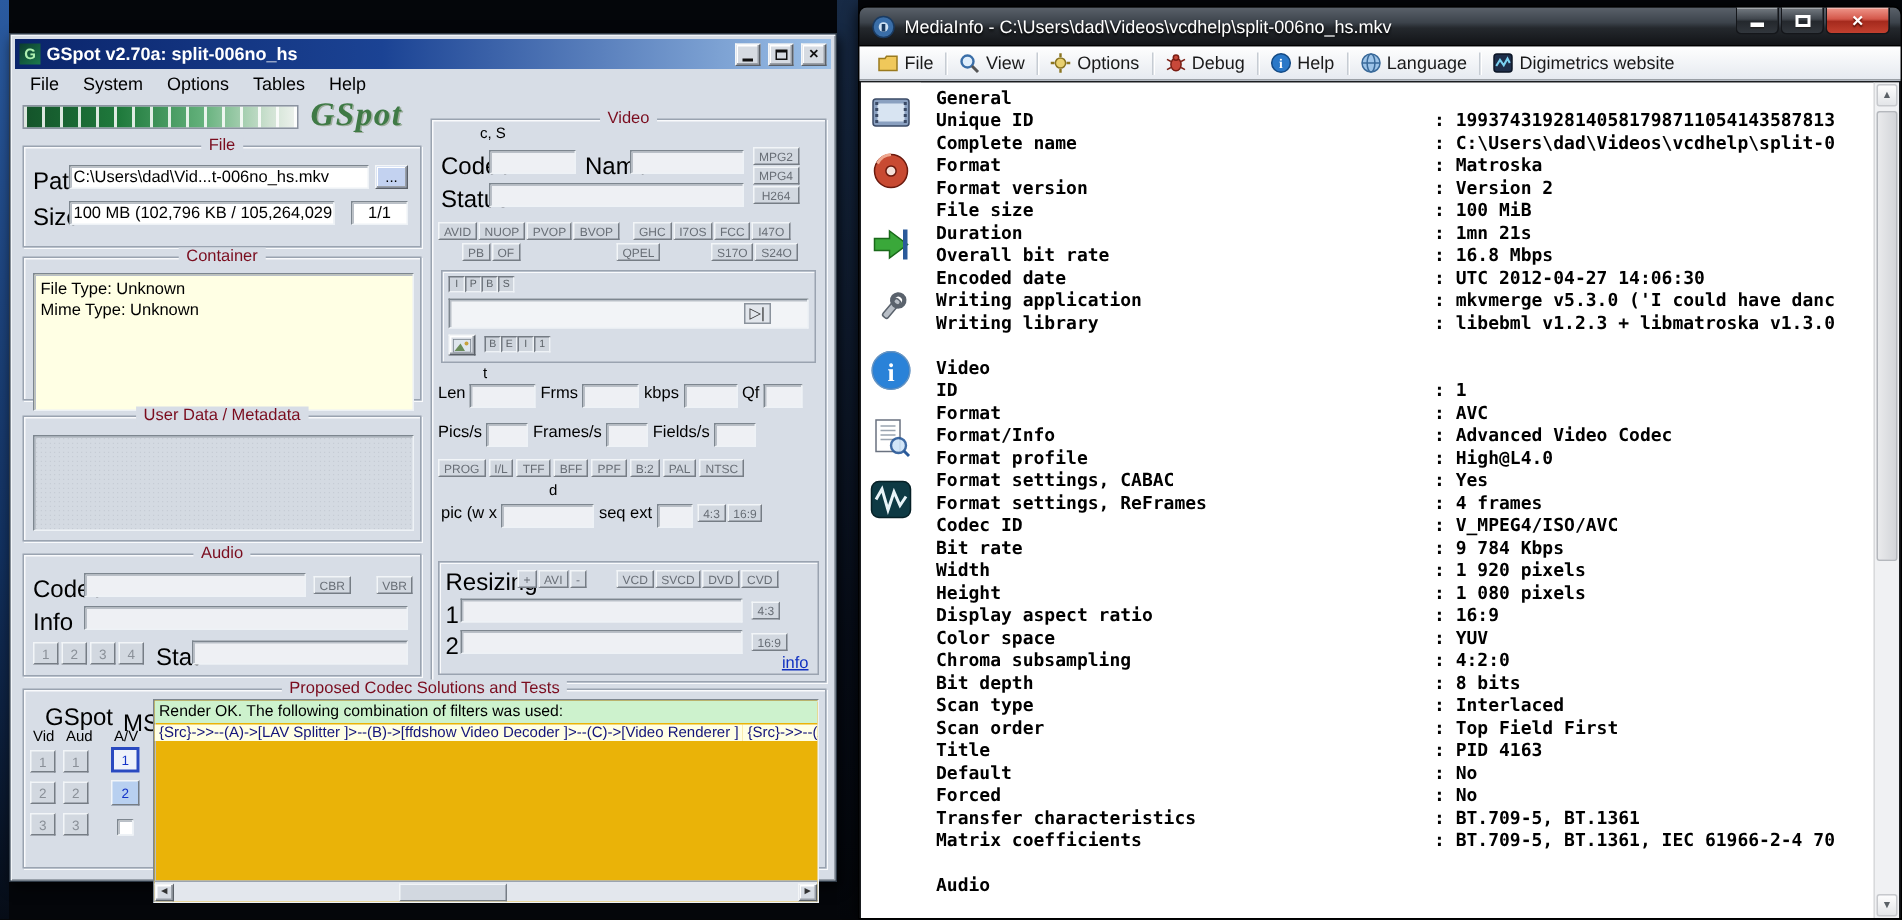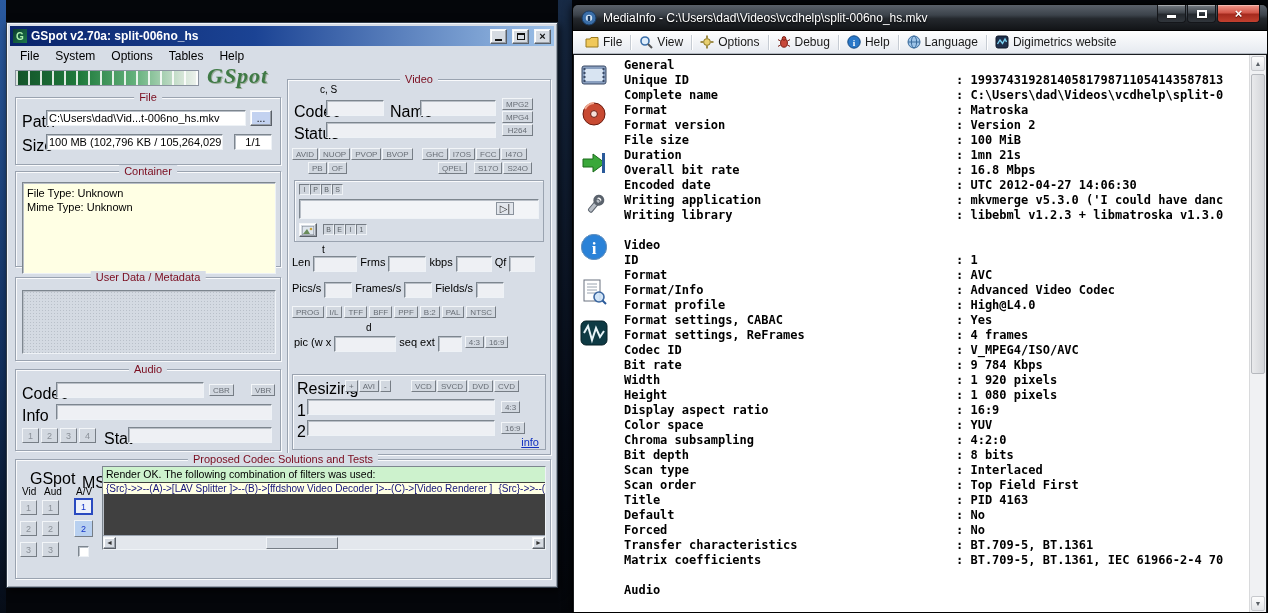--- a/index.html
+++ b/index.html
@@ -184,21 +184,21 @@
       <span class="flag-list" style="left:134px;top:68px">
           <span class="tinybtn">GHC</span>
           <span class="tinybtn">I7OS</span>
           <span class="tinybtn">FCC</span>
           <span class="tinybtn">I47O</span>
         </span>
       <span class="flag-list" style="left:20px;top:82px">
           <span class="tinybtn">PB</span>
           <span class="tinybtn">OF</span>
         </span>
-      <span class="flag-list" style="left:150px;top:82px">
+      <span class="flag-list" style="left:123px;top:82px">
           <span class="tinybtn">QPEL</span>
         </span>
       <span class="flag-list" style="left:186px;top:82px">
           <span class="tinybtn">S17O</span>
           <span class="tinybtn">S24O</span>
         </span>
 
       <div class="panel" style="left:6px;top:100px;width:250px;height:62px">
         <span class="flag-list" style="left:4px;top:3px;gap:0">
             <span class="gopbox">I</span>
@@ -305,21 +305,21 @@
           <span class="tinybtn numbtn">1</span>
           <span class="tinybtn numbtn">2</span>
           <span class="tinybtn numbtn">3</span>
         </span>
       <span class="vstack ms-list" style="left:58px;top:38px;gap:5px">
           <span class="tinybtn numbtn msbtn" style="color: rgb(20, 52, 200); width: 19px; height: 17px; border: 2px solid rgb(42, 74, 192); background: rgb(238, 242, 250);">1</span>
           <span class="tinybtn numbtn msbtn" style="color: rgb(20, 52, 200); width: 19px; height: 17px; background: rgb(184, 208, 240);">2</span>
         </span>
       <span class="sunken" style="position:absolute;left:62px;top:86px;width:11px;height:11px"></span>
 
-      <div class="sunken" style="position:absolute;left:86px;top:6px;width:444px;height:84px;background:#404040;padding:0">
+      <div class="sunken" style="position:absolute;left:86px;top:6px;width:444px;height:136px;background:#eab308;padding:0">
         <div class="status-line">Render OK. The following combination of filters was used:</div>
         <div><span class="filter-line">{Src}-&gt;&gt;--(A)-&gt;[LAV Splitter ]&gt;--(B)-&gt;[ffdshow Video Decoder ]&gt;--(C)-&gt;[Video Renderer ]</span><span class="filter-line">{Src}-&gt;&gt;--(A)-&gt;[LAV Splitter ]&gt;--(B)-&gt;[ffdshow Audio Decoder ]&gt;--(C)-&gt;[Default DirectSound D</span></div>
         <div class="hscroll" style="left:0;right:0;bottom:0;border-left:none;border-right:none;border-bottom:none">
           <span class="cbtn scroll-arrow">◄</span>
           <span class="hthumb"></span>
           <span class="cbtn scroll-arrow" style="margin-left:auto">►</span>
         </div>
       </div>
     </div>
   </div>

